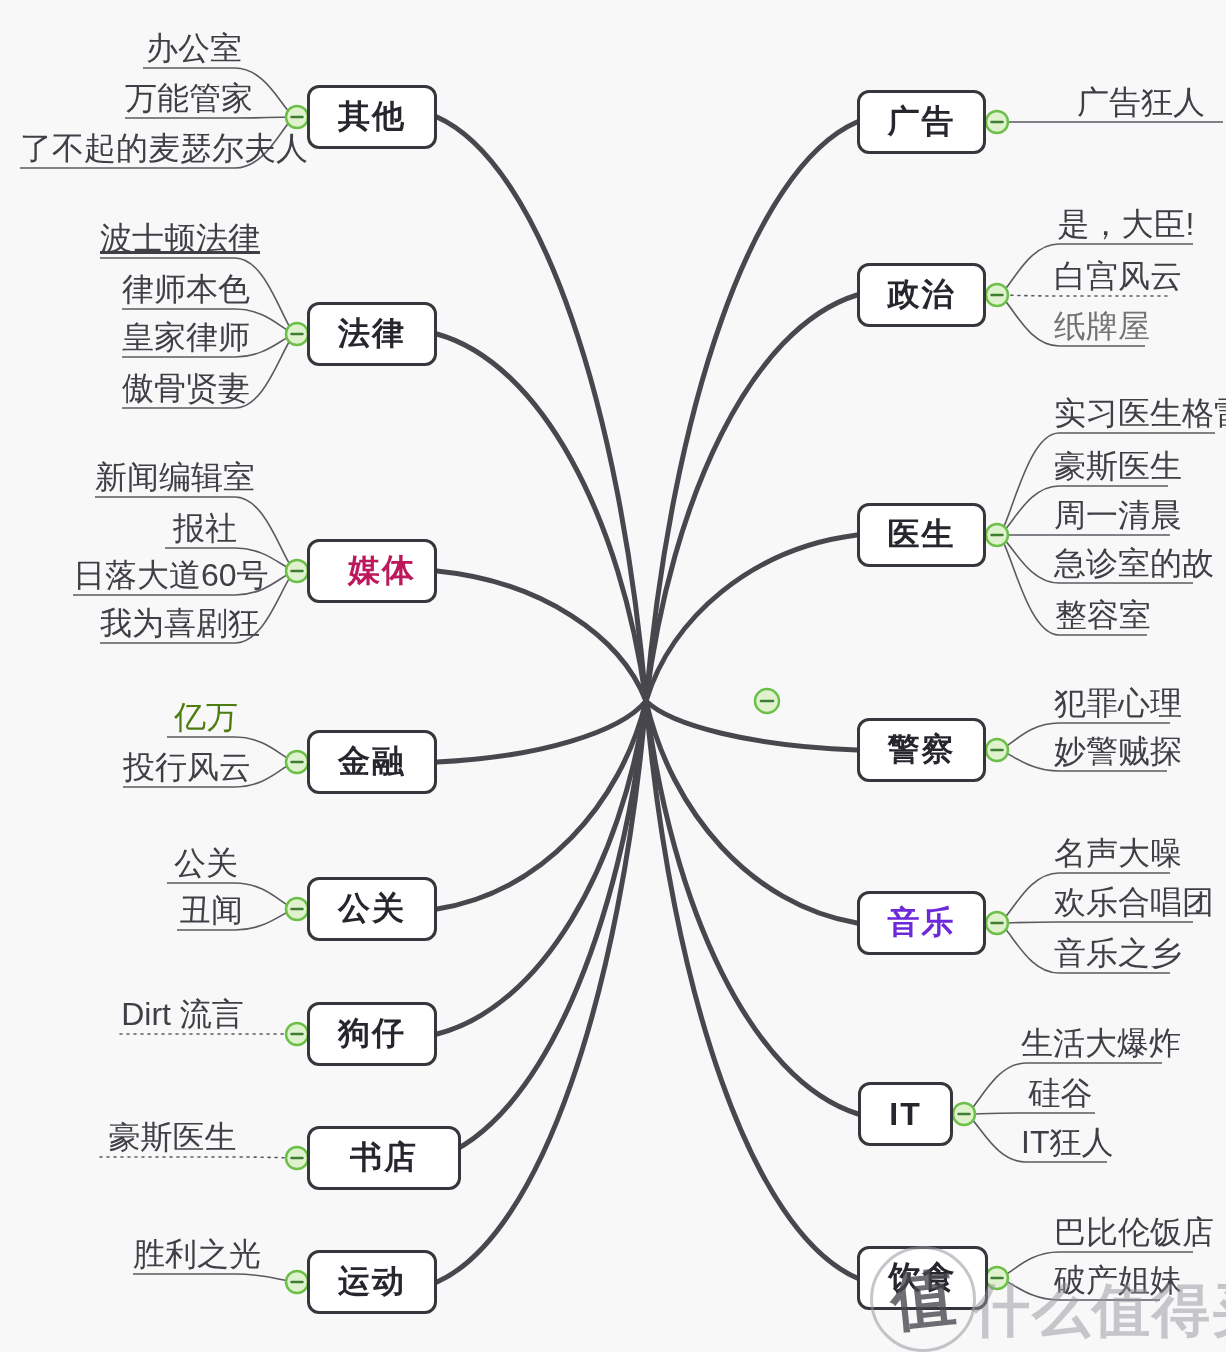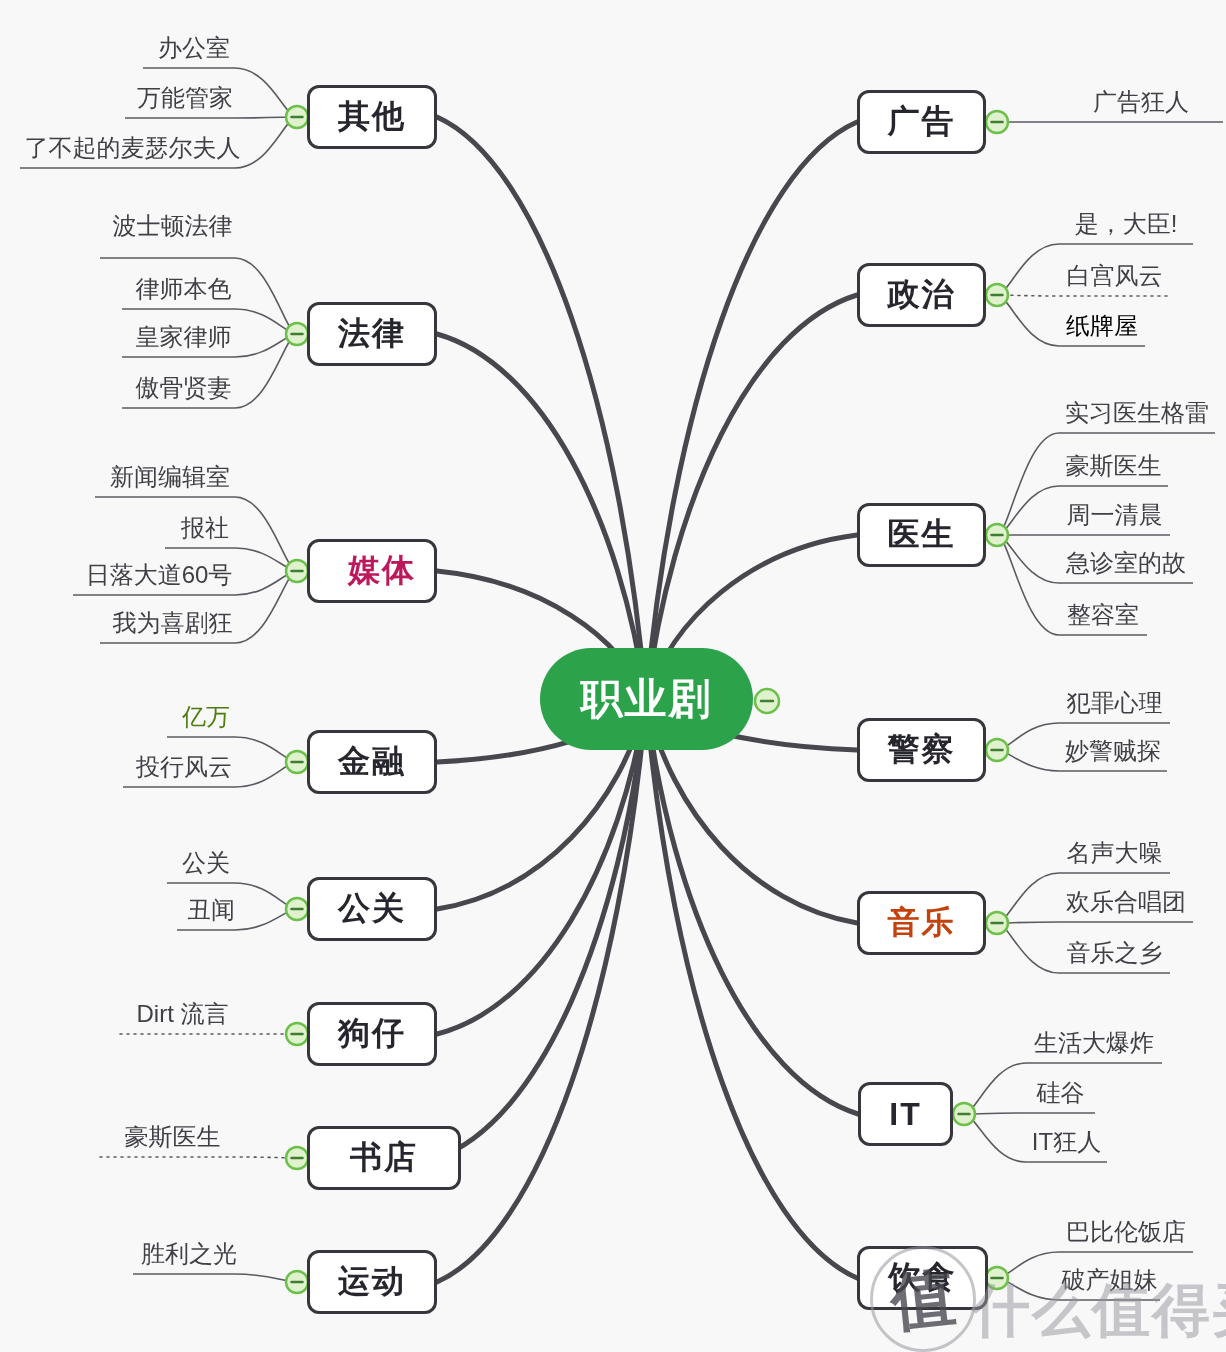--- a/index.html
+++ b/index.html
@@ -8,21 +8,21 @@
     background:#f8f8f9;
     font-family:"Liberation Sans","DejaVu Sans",sans-serif;
   }
   #edges{position:absolute;left:0;top:0;width:1226px;height:1352px;}
   .node{
     position:absolute;background:#ffffff;border:3px solid #36363c;border-radius:12px;
     display:flex;align-items:center;justify-content:center;box-sizing:border-box;
     font-weight:bold;font-size:32px;color:#26262e;cursor:pointer;letter-spacing:2px;
   }
   .leaf{
-    position:absolute;font-size:24px;color:#3f3f46;text-align:center;
+    position:absolute;font-size:32px;color:#3f3f46;text-align:center;
     white-space:nowrap;line-height:30px;height:30px;cursor:pointer;
   }
   .root-node{
     position:absolute;left:540px;top:648px;width:213px;height:102px;
     border-radius:52px;display:flex;align-items:center;justify-content:center;
     font-size:42px;font-weight:bold;color:#ffffff;cursor:pointer;letter-spacing:2px;
   }
   .wm-circle{
     position:absolute;left:870px;top:1246px;width:100px;height:100px;border-radius:50%;
     border:3px solid rgba(150,150,158,0.55);display:flex;align-items:center;justify-content:center;
@@ -154,21 +154,21 @@
         <circle cx="767" cy="701" r="12" fill="#dff2cd" stroke="#6cc04a" stroke-width="2.5"></circle>
         <line x1="761" y1="701" x2="773" y2="701" stroke="#3f7d33" stroke-width="2.5" stroke-linecap="round"></line>
       </g>
     </svg>
 
   <div id="nodes-layer">
       <div class="leaf" style="left: 143px; top: 33px; width: 102px; color: rgb(63, 63, 70);">办公室</div>
       <div class="leaf" style="left: 125px; top: 83px; width: 120px; color: rgb(63, 63, 70);">万能管家</div>
       <div class="leaf" style="left: 20px; top: 133px; width: 225px; color: rgb(63, 63, 70);">了不起的麦瑟尔夫人</div>
       <div class="node" style="left: 307px; top: 85px; width: 130px; height: 64px; border-color: rgb(54, 54, 60); color: rgb(38, 38, 46);">其他</div>
-      <div class="leaf" style="left: 100px; top: 211px; width: 145px; color: rgb(63, 63, 70);">波士顿法律</div>
+      <div class="leaf" style="left: 100px; top: 223px; width: 145px; color: rgb(63, 63, 70); text-decoration: underline;">波士顿法律</div>
       <div class="leaf" style="left: 122px; top: 274px; width: 123px; color: rgb(63, 63, 70);">律师本色</div>
       <div class="leaf" style="left: 122px; top: 322px; width: 123px; color: rgb(63, 63, 70);">皇家律师</div>
       <div class="leaf" style="left: 122px; top: 373px; width: 123px; color: rgb(63, 63, 70);">傲骨贤妻</div>
       <div class="node" style="left: 307px; top: 302px; width: 130px; height: 64px; border-color: rgb(54, 54, 60); color: rgb(38, 38, 46);">法律</div>
       <div class="leaf" style="left: 95px; top: 462px; width: 150px; color: rgb(63, 63, 70);">新闻编辑室</div>
       <div class="leaf" style="left: 165px; top: 513px; width: 80px; color: rgb(63, 63, 70);">报社</div>
       <div class="leaf" style="left: 73px; top: 560px; width: 172px; color: rgb(63, 63, 70);">日落大道60号</div>
       <div class="leaf" style="left: 100px; top: 608px; width: 145px; color: rgb(63, 63, 70);">我为喜剧狂</div>
       <div class="node" style="left: 307px; top: 539px; width: 130px; height: 64px; border-color: rgb(54, 54, 60); color: #be185d; padding-left: 20px;">媒体</div>
       <div class="leaf" style="left: 167px; top: 702px; width: 78px; color: #4d7c0f;">亿万</div>
@@ -180,45 +180,42 @@
       <div class="leaf" style="left: 120px; top: 999px; width: 125px; color: rgb(63, 63, 70);">Dirt 流言</div>
       <div class="node" style="left: 307px; top: 1002px; width: 130px; height: 64px; border-color: rgb(54, 54, 60); color: rgb(38, 38, 46);">狗仔</div>
       <div class="leaf" style="left: 100px; top: 1122px; width: 145px; color: rgb(63, 63, 70);">豪斯医生</div>
       <div class="node" style="left: 307px; top: 1126px; width: 154px; height: 64px; border-color: rgb(54, 54, 60); color: rgb(38, 38, 46);">书店</div>
       <div class="leaf" style="left: 133px; top: 1239px; width: 112px; color: rgb(63, 63, 70);">胜利之光</div>
       <div class="node" style="left: 307px; top: 1250px; width: 130px; height: 64px; border-color: rgb(54, 54, 60); color: rgb(38, 38, 46);">运动</div>
       <div class="leaf" style="left: 1054px; top: 87px; width: 174px; color: rgb(63, 63, 70);">广告狂人</div>
       <div class="node" style="left: 857px; top: 90px; width: 129px; height: 64px; border-color: rgb(54, 54, 60); color: rgb(38, 38, 46);">广告</div>
       <div class="leaf" style="left: 1054px; top: 209px; width: 144px; color: rgb(63, 63, 70);">是，大臣!</div>
       <div class="leaf" style="left: 1054px; top: 261px; width: 121px; color: rgb(63, 63, 70);">白宫风云</div>
-      <div class="leaf" style="left: 1054px; top: 311px; width: 96px; color: #000000;">纸牌屋</div>
+      <div class="leaf" style="left: 1054px; top: 311px; width: 96px; color: #737373;">纸牌屋</div>
       <div class="node" style="left: 857px; top: 263px; width: 129px; height: 64px; border-color: rgb(54, 54, 60); color: rgb(38, 38, 46);">政治</div>
       <div class="leaf" style="left: 1054px; top: 398px; width: 166px; color: rgb(63, 63, 70);">实习医生格雷</div>
       <div class="leaf" style="left: 1054px; top: 451px; width: 119px; color: rgb(63, 63, 70);">豪斯医生</div>
       <div class="leaf" style="left: 1054px; top: 500px; width: 121px; color: rgb(63, 63, 70);">周一清晨</div>
       <div class="leaf" style="left: 1054px; top: 548px; width: 144px; color: rgb(63, 63, 70);">急诊室的故</div>
       <div class="leaf" style="left: 1054px; top: 600px; width: 98px; color: rgb(63, 63, 70);">整容室</div>
       <div class="node" style="left: 857px; top: 503px; width: 129px; height: 64px; border-color: rgb(54, 54, 60); color: rgb(38, 38, 46);">医生</div>
       <div class="leaf" style="left: 1054px; top: 688px; width: 121px; color: rgb(63, 63, 70);">犯罪心理</div>
       <div class="leaf" style="left: 1054px; top: 736px; width: 118px; color: rgb(63, 63, 70);">妙警贼探</div>
       <div class="node" style="left: 857px; top: 718px; width: 129px; height: 64px; border-color: rgb(54, 54, 60); color: rgb(38, 38, 46);">警察</div>
       <div class="leaf" style="left: 1054px; top: 838px; width: 121px; color: rgb(63, 63, 70);">名声大噪</div>
       <div class="leaf" style="left: 1054px; top: 887px; width: 144px; color: rgb(63, 63, 70);">欢乐合唱团</div>
       <div class="leaf" style="left: 1054px; top: 938px; width: 121px; color: rgb(63, 63, 70);">音乐之乡</div>
-      <div class="node" style="left: 857px; top: 891px; width: 129px; height: 64px; border-color: rgb(54, 54, 60); color: #c2410c;">音乐</div>
+      <div class="node" style="left: 857px; top: 891px; width: 129px; height: 64px; border-color: rgb(54, 54, 60); color: #6d28d9;">音乐</div>
       <div class="leaf" style="left: 1021px; top: 1028px; width: 146px; color: rgb(63, 63, 70);">生活大爆炸</div>
       <div class="leaf" style="left: 1021px; top: 1078px; width: 79px; color: rgb(63, 63, 70);">硅谷</div>
       <div class="leaf" style="left: 1021px; top: 1127px; width: 91px; color: rgb(63, 63, 70);">IT狂人</div>
       <div class="node" style="left: 858px; top: 1082px; width: 95px; height: 64px; border-color: rgb(54, 54, 60); color: rgb(38, 38, 46);">IT</div>
       <div class="leaf" style="left: 1054px; top: 1217px; width: 144px; color: rgb(63, 63, 70);">巴比伦饭店</div>
       <div class="leaf" style="left: 1054px; top: 1265px; width: 111px; color: rgb(63, 63, 70);">破产姐妹</div>
       <div class="node" style="left: 857px; top: 1246px; width: 131px; height: 64px; border-color: rgb(54, 54, 60); color: rgb(38, 38, 46);">饮食</div>
     </div>
 
-  <div class="root-node" style="background: rgb(44, 163, 75);">
-    <span>职业剧</span>
-  </div>
 
   <div class="wm-circle">
     <span class="wm-logo">值</span>
   </div>
   <div class="wm-text">什么值得买</div>
 </div>
 
 </body></html>

